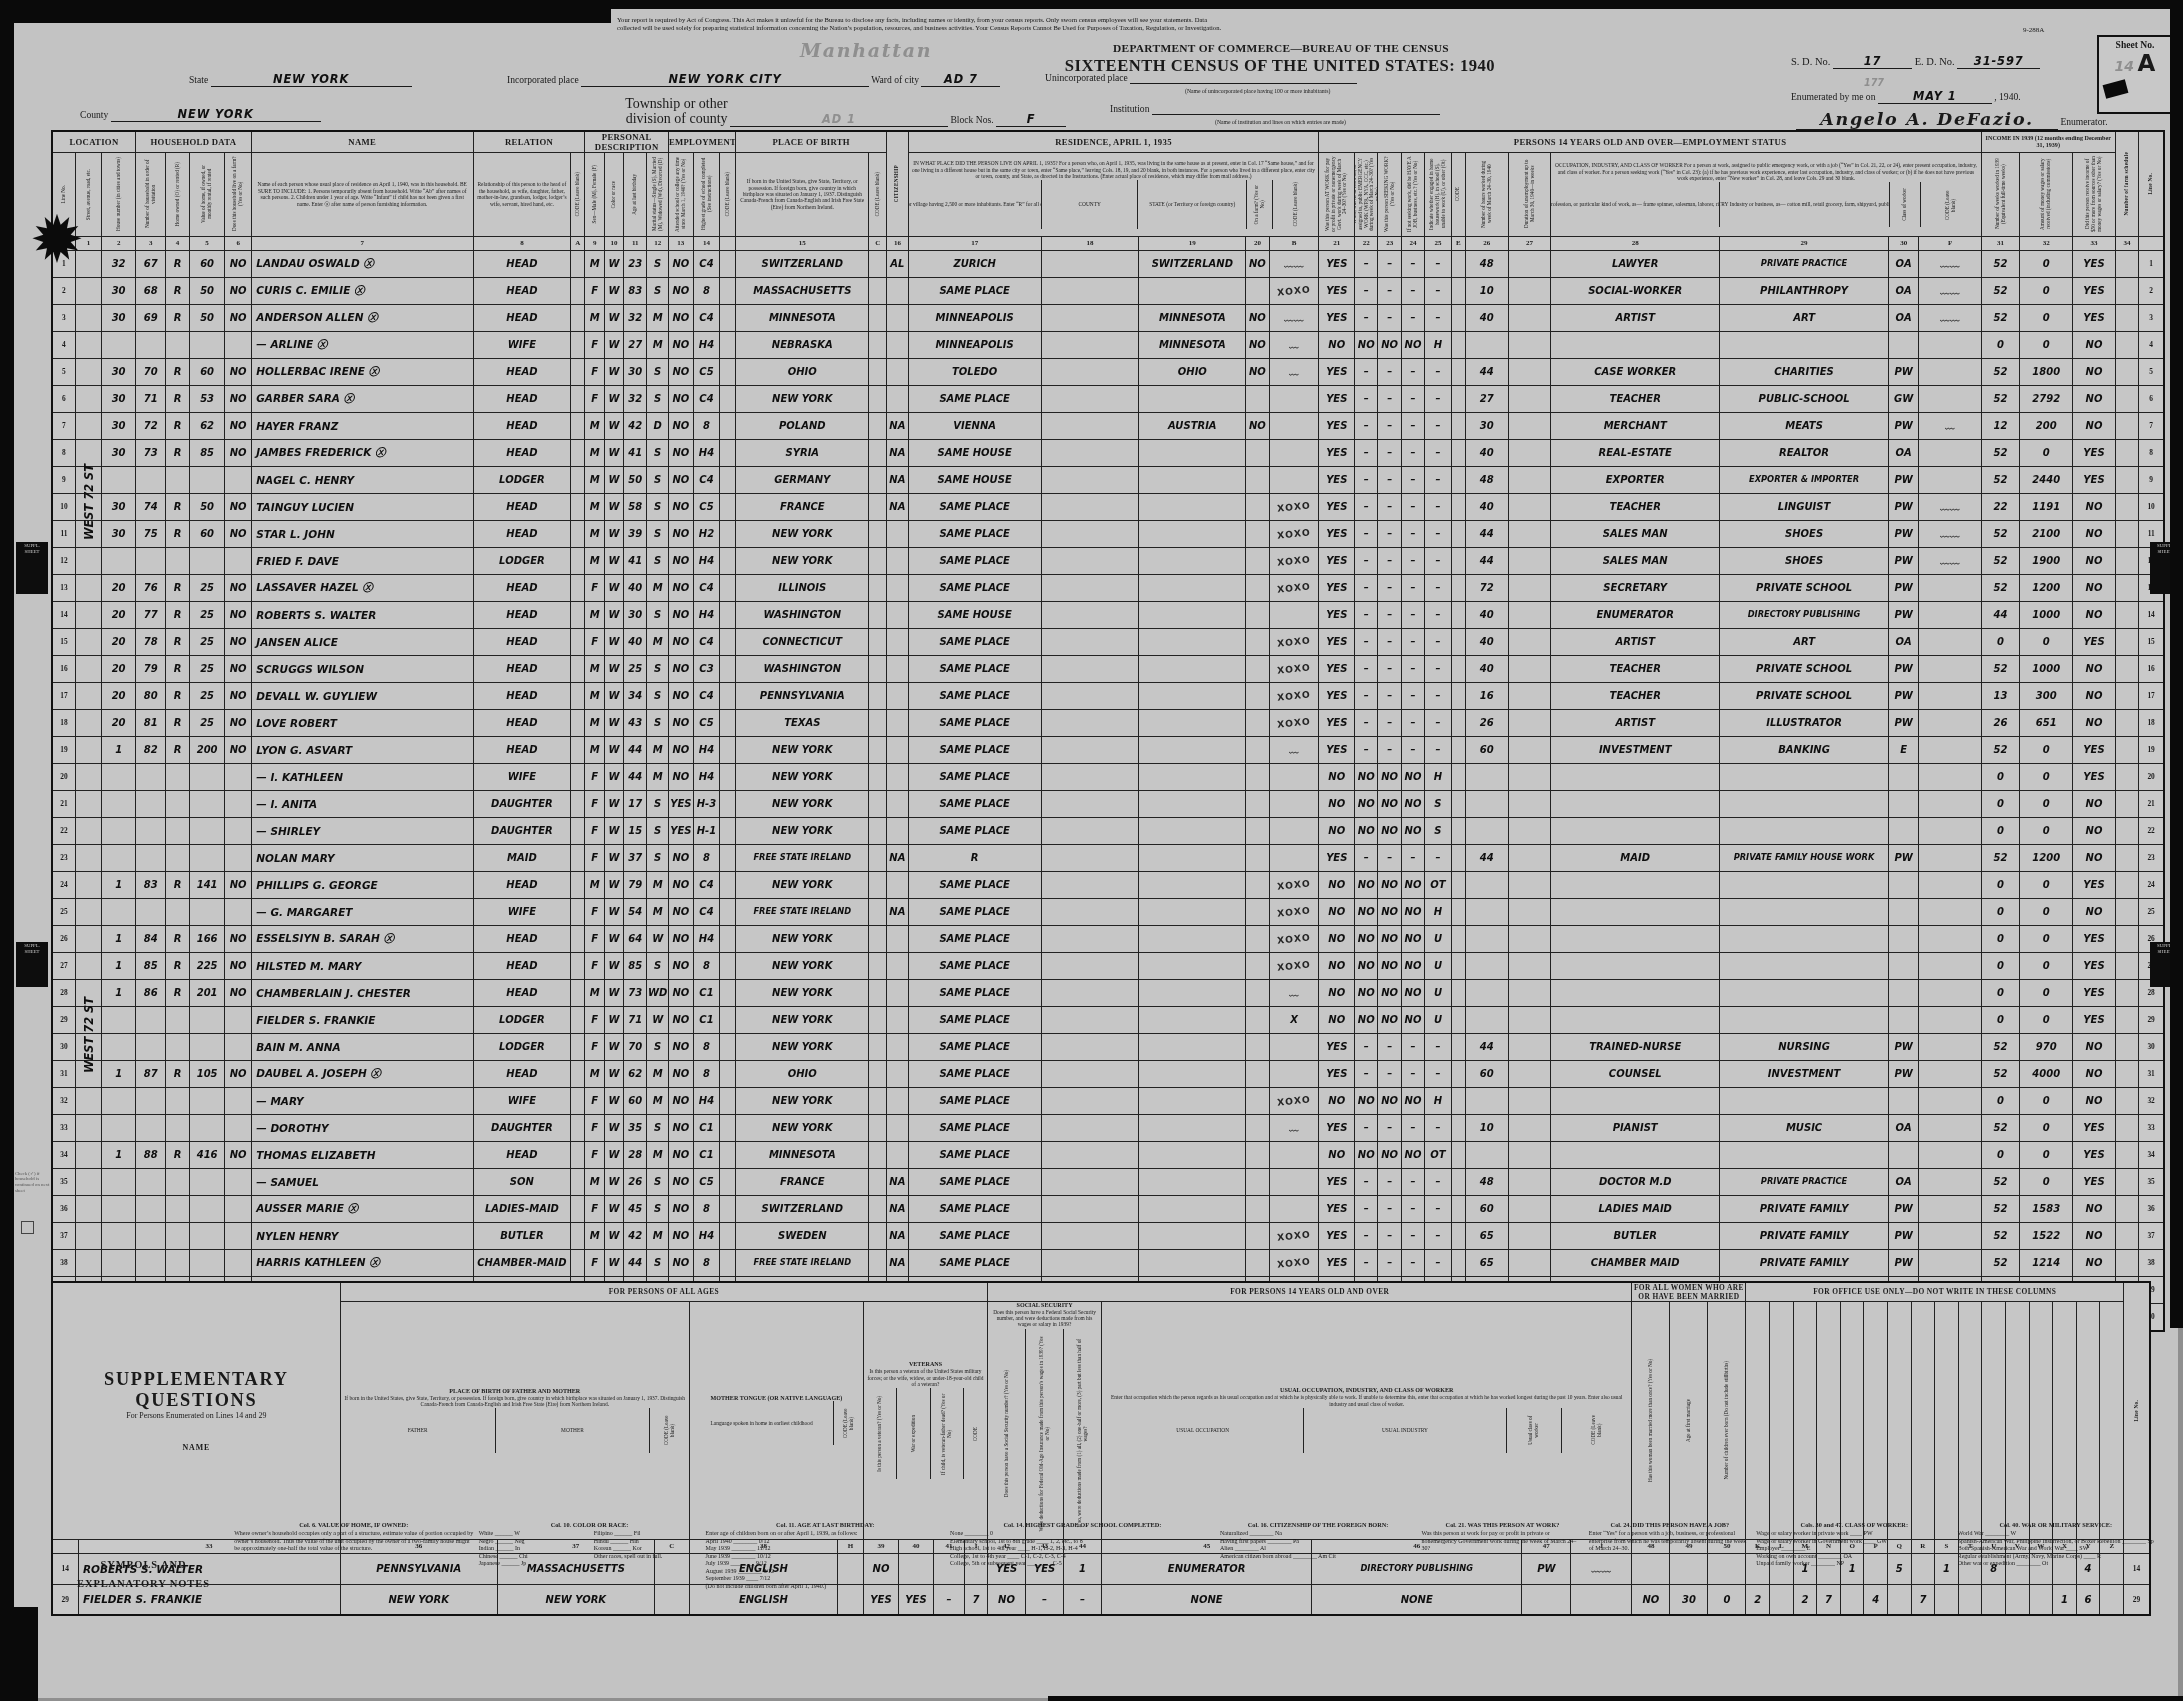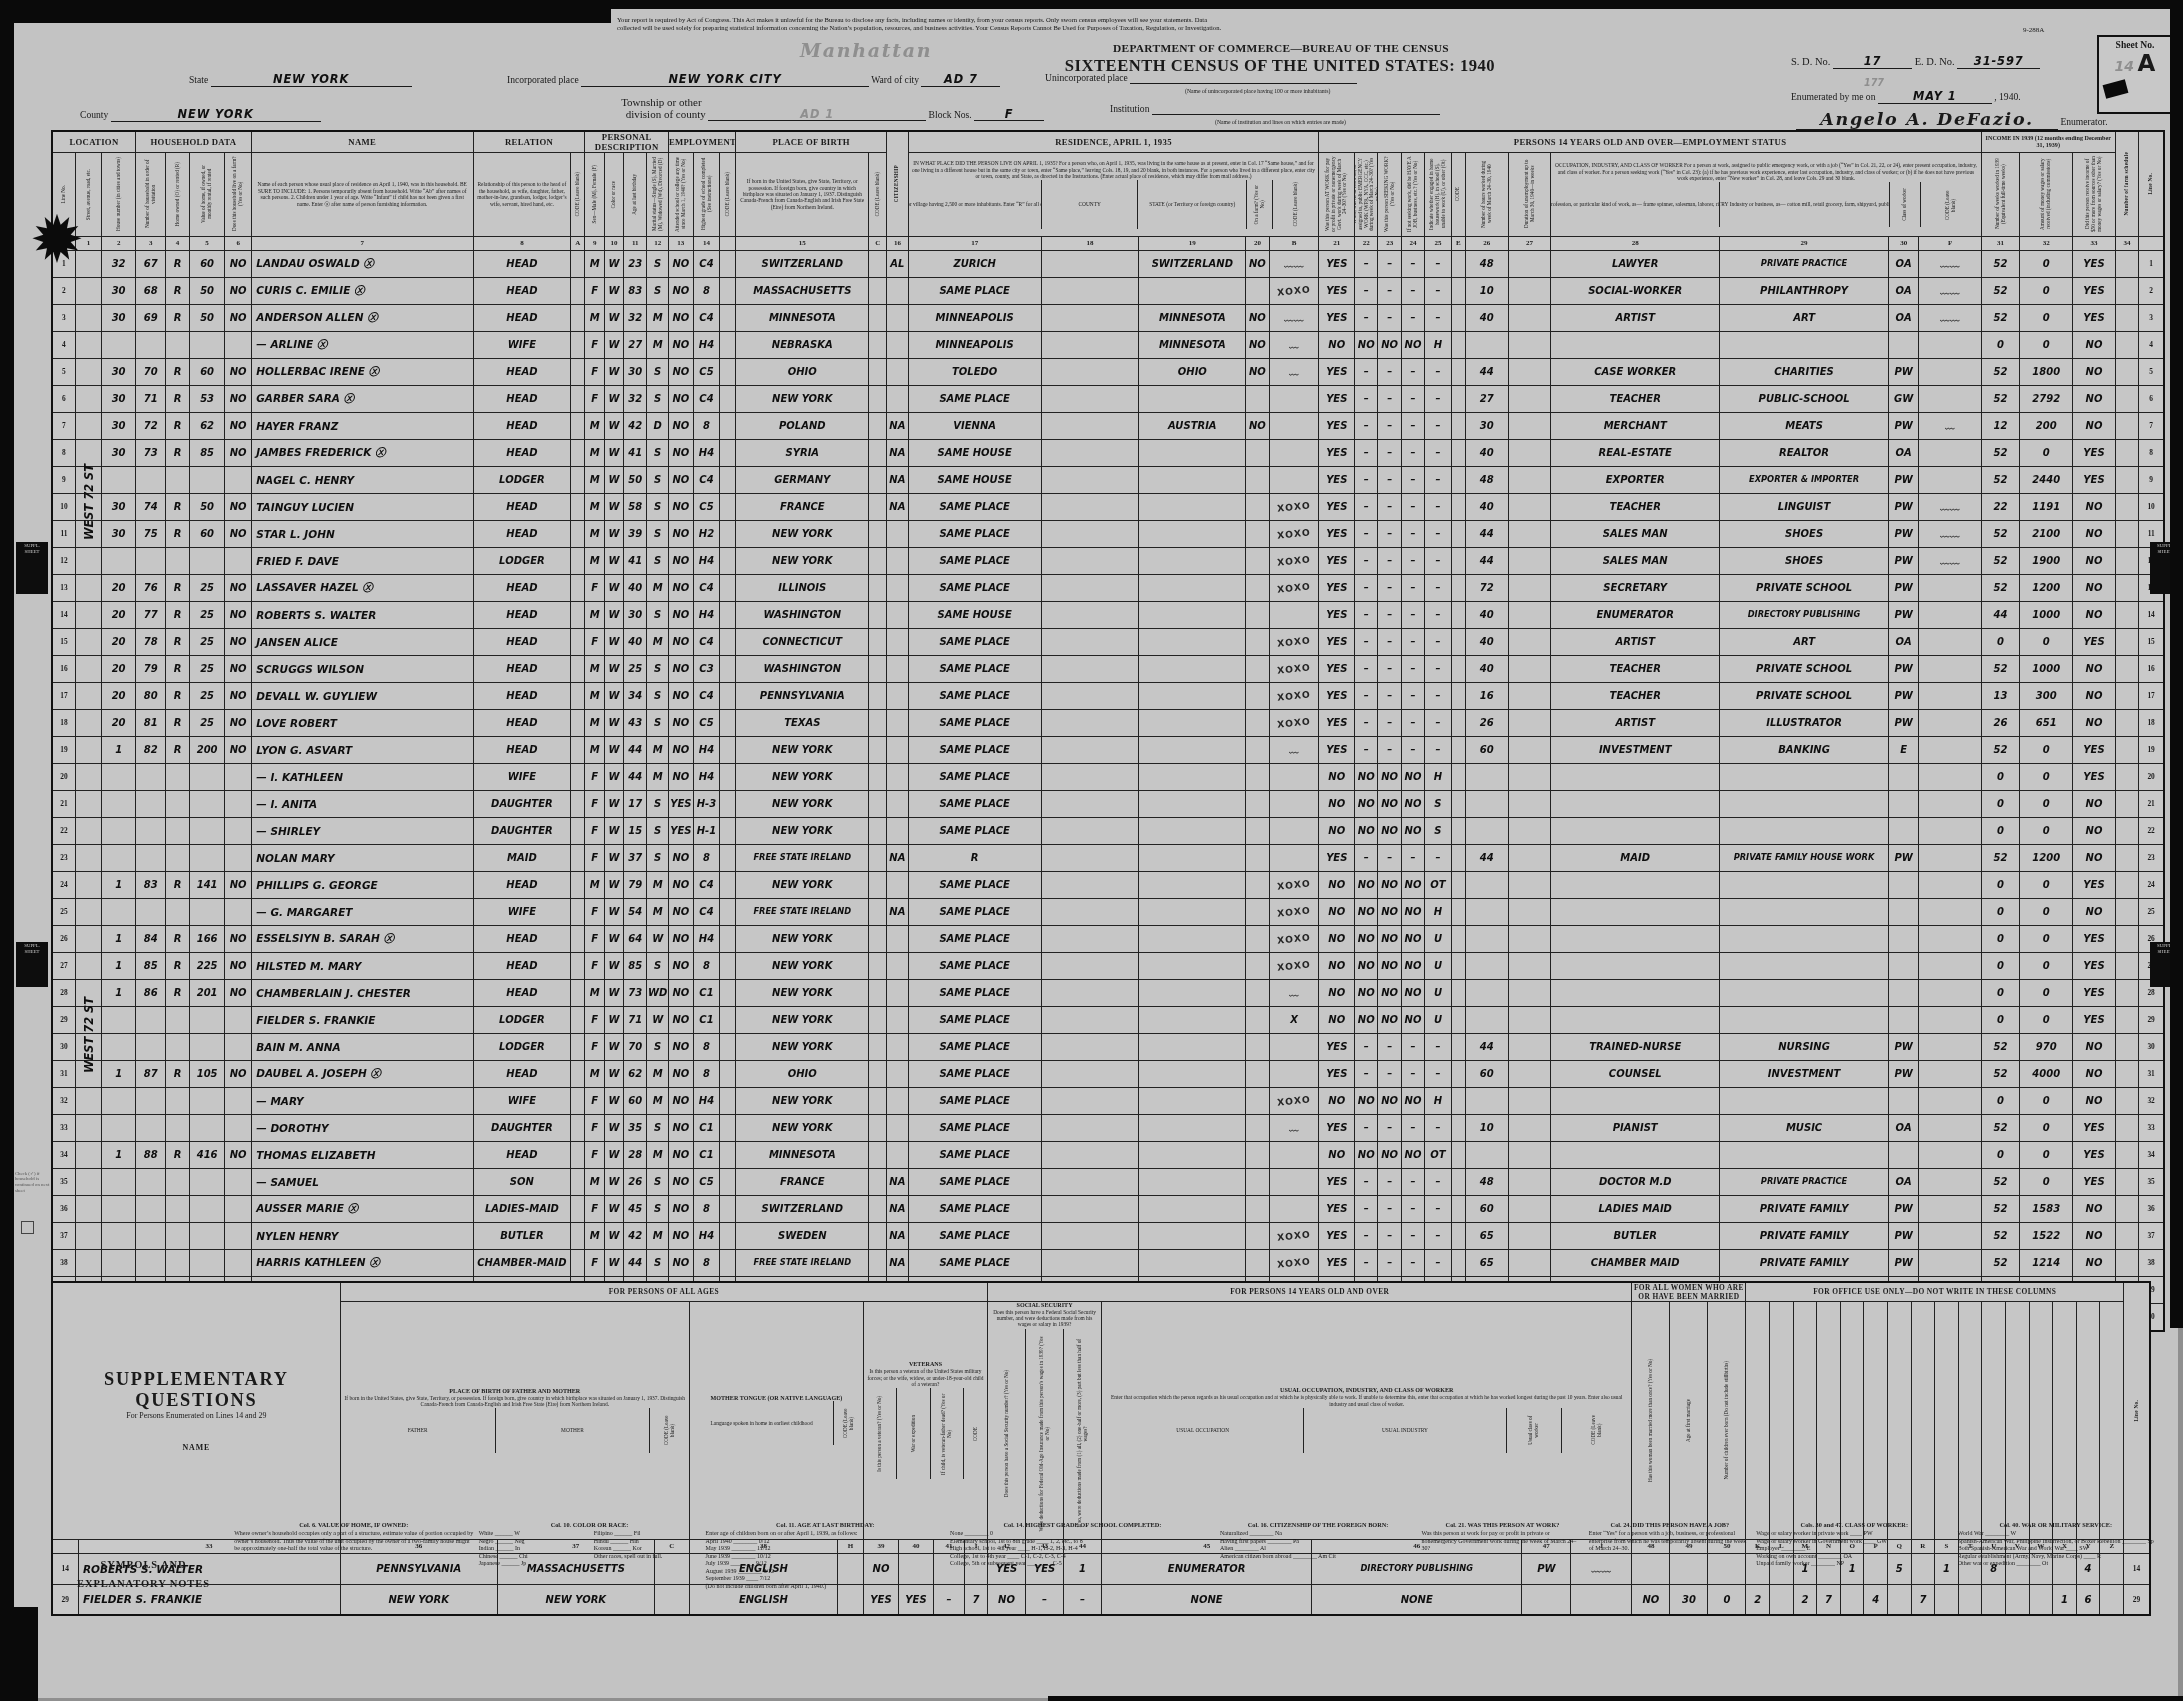--- a/index.html
+++ b/index.html
@@ -92,21 +92,21 @@
     <span class="uline hw hwv" style="width:210px">NEW  YORK</span>
   </div>
   <div class="fld pc script" style="left:786px;top:30px;font-size:19px">Manhattan</div>
   <div class="fld" style="left:493px;top:63px">
     <span class="lab">Incorporated place</span>
     <span class="uline hw hwv" style="width:288px">NEW  YORK  CITY</span>
     <span class="lab">Ward of city</span>
     <span class="uline hw hwv" style="width:79px">AD 7</span>
   </div>
   <div class="fld" style="left:603px;top:87px;line-height:1.1">
-    <span style="display:inline-block;text-align:center;font-size:11px">
+    <span style="display:inline-block;text-align:right;font-size:14px">
       <span>Township or other</span><br>
       <span style="padding-left:8.7px">division of county</span>
     </span>
     <span class="uline hw hwv pc" style="width:218px">AD 1</span>
     <span class="lab">Block Nos.</span>
     <span class="uline hw hwv" style="width:70px">F</span>
   </div>
   <div class="fld" style="left:1031px;top:63px">
     <span class="lab">Unincorporated place</span>
     <span class="uline" style="width:227px">&nbsp;</span><br>

